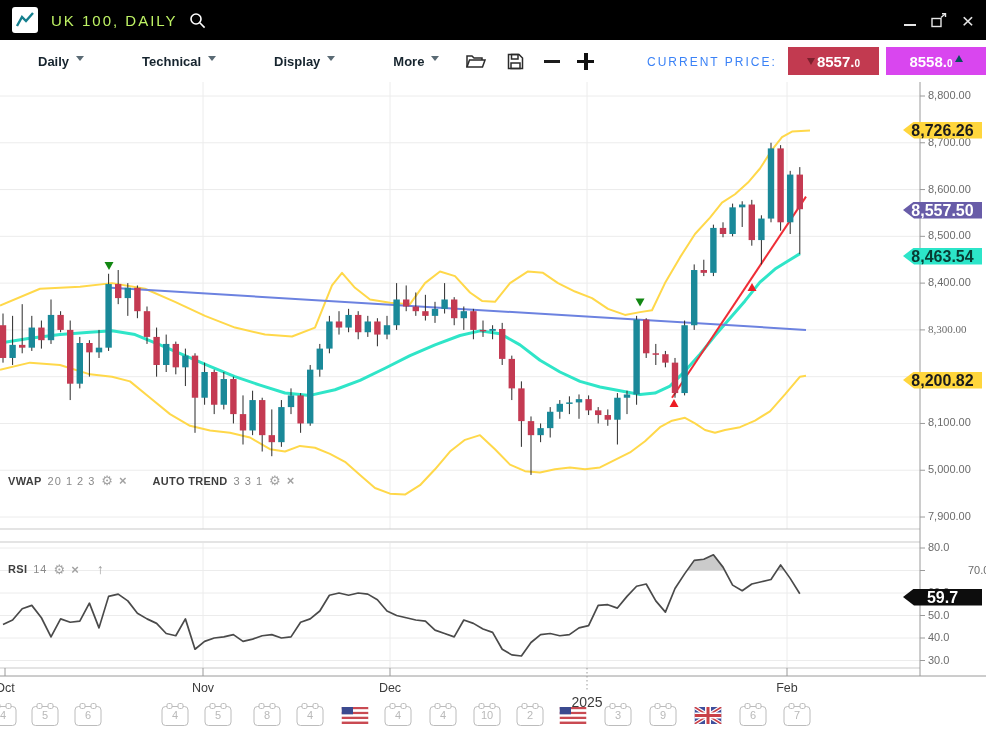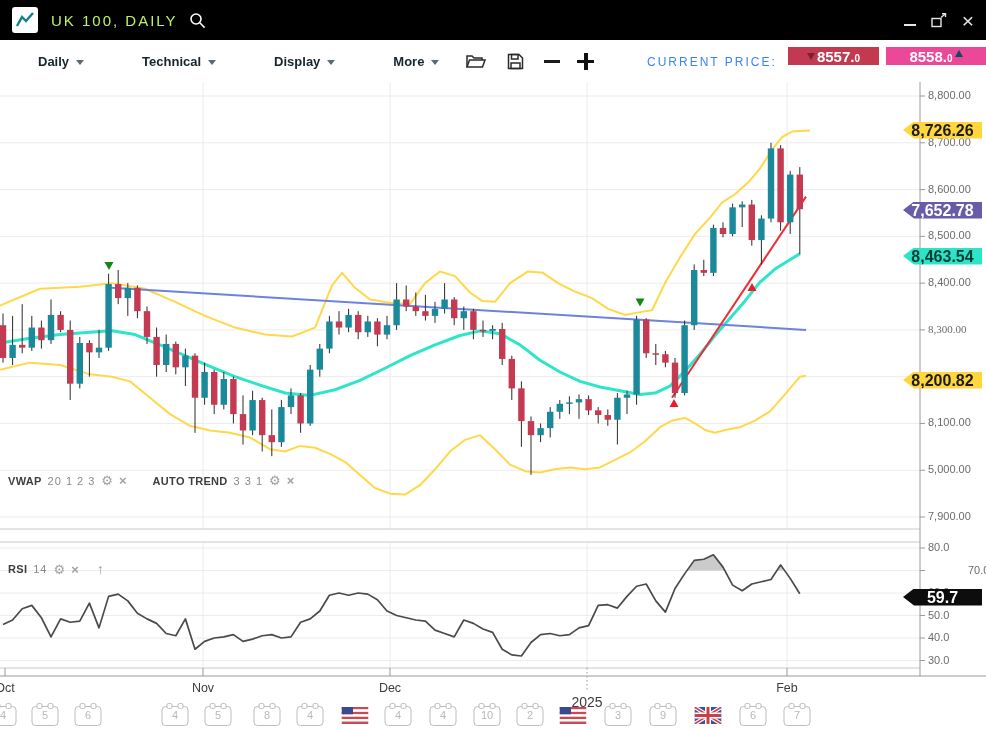--- a/index.html
+++ b/index.html
@@ -10,32 +10,32 @@
   .topbar { position:absolute; top:0; left:0; right:0; height:40px; background:#000; display:flex; align-items:center; }
   .logo { width:26px; height:26px; background:#fff; border-radius:3px; margin-left:12px; display:flex; align-items:center; justify-content:center; flex:0 0 auto; }
   .title { color:#bef264; font-size:15px; letter-spacing:2px; margin-left:13px; white-space:nowrap; }
   .search-btn { margin-left:11px; display:flex; align-items:center; cursor:pointer; }
   .win-controls { position:absolute; right:12px; top:0; height:40px; display:flex; align-items:center; gap:15px; }
   .win-min { width:12px; height:2px; background:#e6e6e6; margin-top:9px; cursor:pointer; }
   .win-close { color:#e6e6e6; font-size:21px; line-height:1; cursor:pointer; font-weight:400; }
 
   
   .toolbar { position:absolute; top:40px; left:0; right:0; height:42px; background:#fff; display:flex; align-items:center; }
-  .menu { display:flex; align-items:center; gap:7px; font-weight:bold; font-size:13px; color:#16242e; cursor:pointer;padding-left:28px; }
+  .menu { display:flex; gap:7px; font-weight:bold; font-size:13px; color:#16242e; cursor:pointer;padding-left:28px; }
   .caret { width:0; height:0; border-left:4px solid transparent; border-right:4px solid transparent; border-top:5px solid #5a6a74; margin-top:2px; }
   .m1{margin-left:10px}.m2{margin-left:30px}.m3{margin-left:30px}.m4{margin-left:30px}
   .tb-ico { display:flex; align-items:center; cursor:pointer; }
   .ico-folder{margin-left:27px}.ico-save{margin-left:21px}.ico-minus{margin-left:20px}.ico-plus{margin-left:17px}
   .minus-bar{width:16px;height:3px;background:#1c1c1c;}
   .plus-wrap{position:relative;width:17px;height:17px;}
   .plus-wrap i{position:absolute;background:#111;}
   .plus-wrap i.h{left:0;top:7px;width:17px;height:3.4px;}
   .plus-wrap i.v{left:6.8px;top:0;width:3.4px;height:17px;}
   .cp-label { position:absolute; left:647px; top:55px; font-size:12px; letter-spacing:2px; color:#3b82f6; }
-  .px-box { position:absolute; top:47px; height:18px; display:flex; align-items:center; justify-content:center; gap:2px; color:#fff; font-size:15px; font-weight:bold; cursor:pointer; }
+  .px-box { position:absolute; top:47px; height:28px; display:flex; align-items:center; justify-content:center; gap:2px; color:#fff; font-size:15px; font-weight:bold; cursor:pointer; }
   .px-bid { left:788px; width:91px; }
   .px-ask { left:886px; width:100px; }
   .px-frac { font-size:10px; margin-top:4px; }
   .arr-dn { width:0;height:0;border-left:4.5px solid transparent;border-right:4.5px solid transparent;border-top:7px solid #7d1f2d; }
   .arr-up { width:0;height:0;border-left:4.5px solid transparent;border-right:4.5px solid transparent;border-bottom:7px solid #07505b; margin-bottom:6px; }
 
   
   #chart-svg { position:absolute; top:82px; left:0; }
   .plabel { position:absolute; left:928px; font-size:11px; color:#6b6b6b; white-space:nowrap; }
   .mlabel { position:absolute; top:681px; transform:translateX(-50%); font-size:12.5px; color:#3c3c3c; }
@@ -127,21 +127,21 @@
           <i class="v"></i>
         </div>
       </div>
   </div>
 
   <div class="cp-label">CURRENT PRICE:</div>
   <div class="px-box px-bid" id="bid-box" style="background: rgb(194, 58, 80);">
     <span class="arr-dn"></span>
     <span><span>8557.</span><span class="px-frac">0</span></span>
   </div>
-  <div class="px-box px-ask" id="ask-box" style="background: #ec4899;">
+  <div class="px-box px-ask" id="ask-box" style="background: #d946ef;">
     <span><span>8558.</span><span class="px-frac">0</span></span>
     <span class="arr-up"></span>
   </div>
 
   <svg id="chart-svg" width="986" height="648">
       <line x1="0" y1="14" x2="920" y2="14" stroke="#ececec"></line>
       <line x1="920" y1="14" x2="925" y2="14" stroke="#9a9a9a"></line>
       <line x1="0" y1="60.78" x2="920" y2="60.78" stroke="#ececec"></line>
       <line x1="920" y1="60.78" x2="925" y2="60.78" stroke="#9a9a9a"></line>
       <line x1="0" y1="107.56" x2="920" y2="107.56" stroke="#ececec"></line>
@@ -407,21 +407,21 @@
       <div class="plabel" style="top: 586px; left: 928px;">60.0</div>
       <div class="plabel" style="top: 608.5px; left: 928px;">50.0</div>
       <div class="plabel" style="top: 631px; left: 928px;">40.0</div>
       <div class="plabel" style="top: 653.5px; left: 928px;">30.0</div>
       <div class="mlabel" style="top: 681px; left: 5px;">Oct</div>
       <div class="mlabel" style="top: 681px; left: 203px;">Nov</div>
       <div class="mlabel" style="top: 681px; left: 390px;">Dec</div>
       <div class="ylabel" style="top: 694px; left: 587px;">2025</div>
       <div class="mlabel" style="top: 681px; left: 787px;">Feb</div>
       <div class="tag" style="top: 121.5px; left: 903px; background: rgb(255, 214, 60); color: rgb(28, 28, 28);">8,726.26</div>
-      <div class="tag" style="top: 201.5px; left: 903px; background: rgb(104, 92, 168); color: rgb(255, 255, 255);">7,652.78</div>
+      <div class="tag" style="top: 201.5px; left: 903px; background: rgb(104, 92, 168); color: rgb(255, 255, 255);">8,557.50</div>
       <div class="tag" style="top: 247.5px; left: 903px; background: rgb(44, 229, 201); color: rgb(9, 59, 51);">8,463.54</div>
       <div class="tag" style="top: 371.5px; left: 903px; background: rgb(255, 214, 60); color: rgb(28, 28, 28);">8,200.82</div>
       <div class="tag" style="top: 588.5px; left: 903px; background: rgb(13, 13, 13); color: rgb(255, 255, 255);">59.7</div>
       <div class="cal" style="left: 3px;">4</div>
       <div class="cal" style="left: 45px;">5</div>
       <div class="cal" style="left: 88px;">6</div>
       <div class="cal" style="left: 175px;">4</div>
       <div class="cal" style="left: 218px;">5</div>
       <div class="cal" style="left: 267px;">8</div>
       <div class="cal" style="left: 310px;">4</div>

